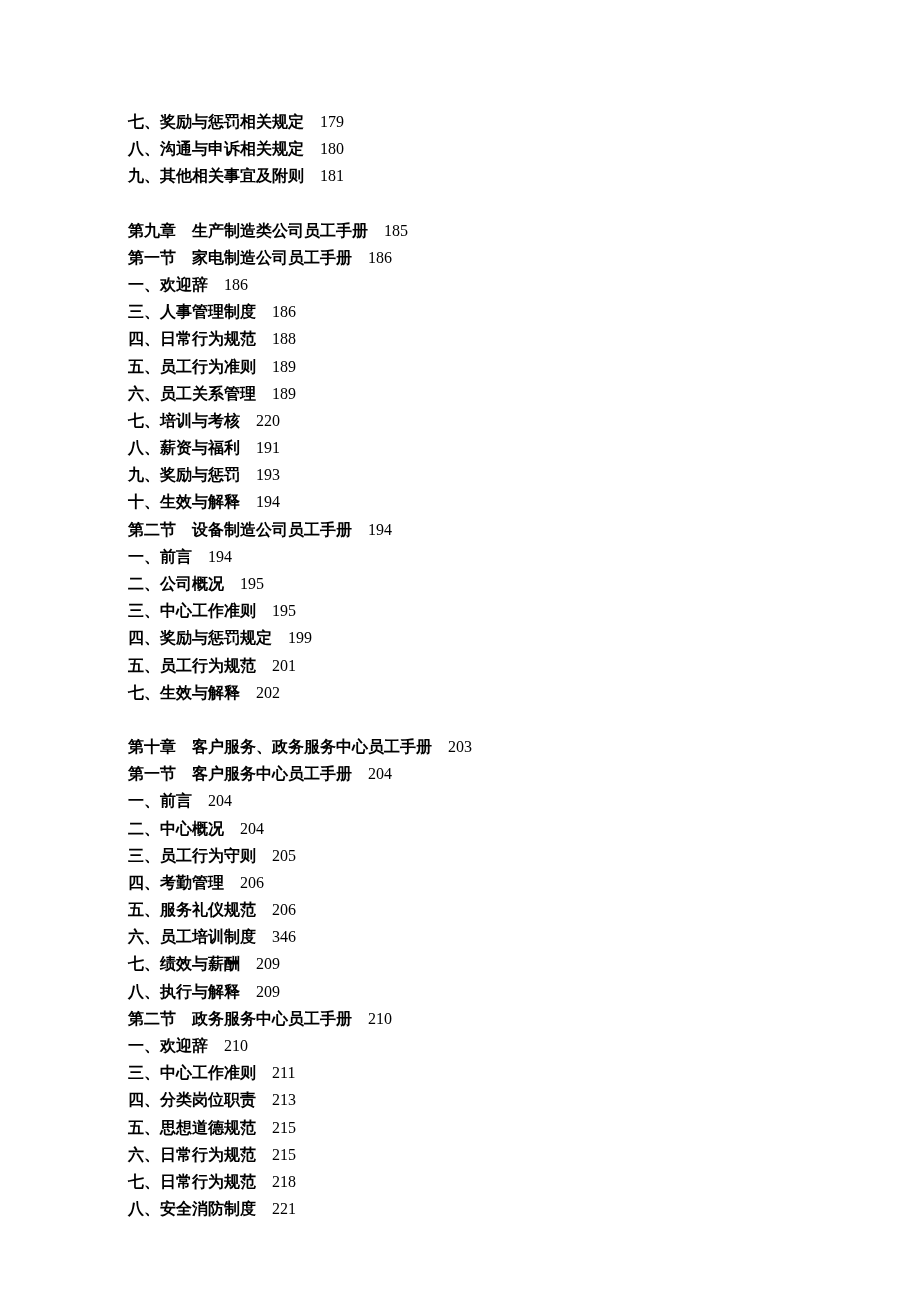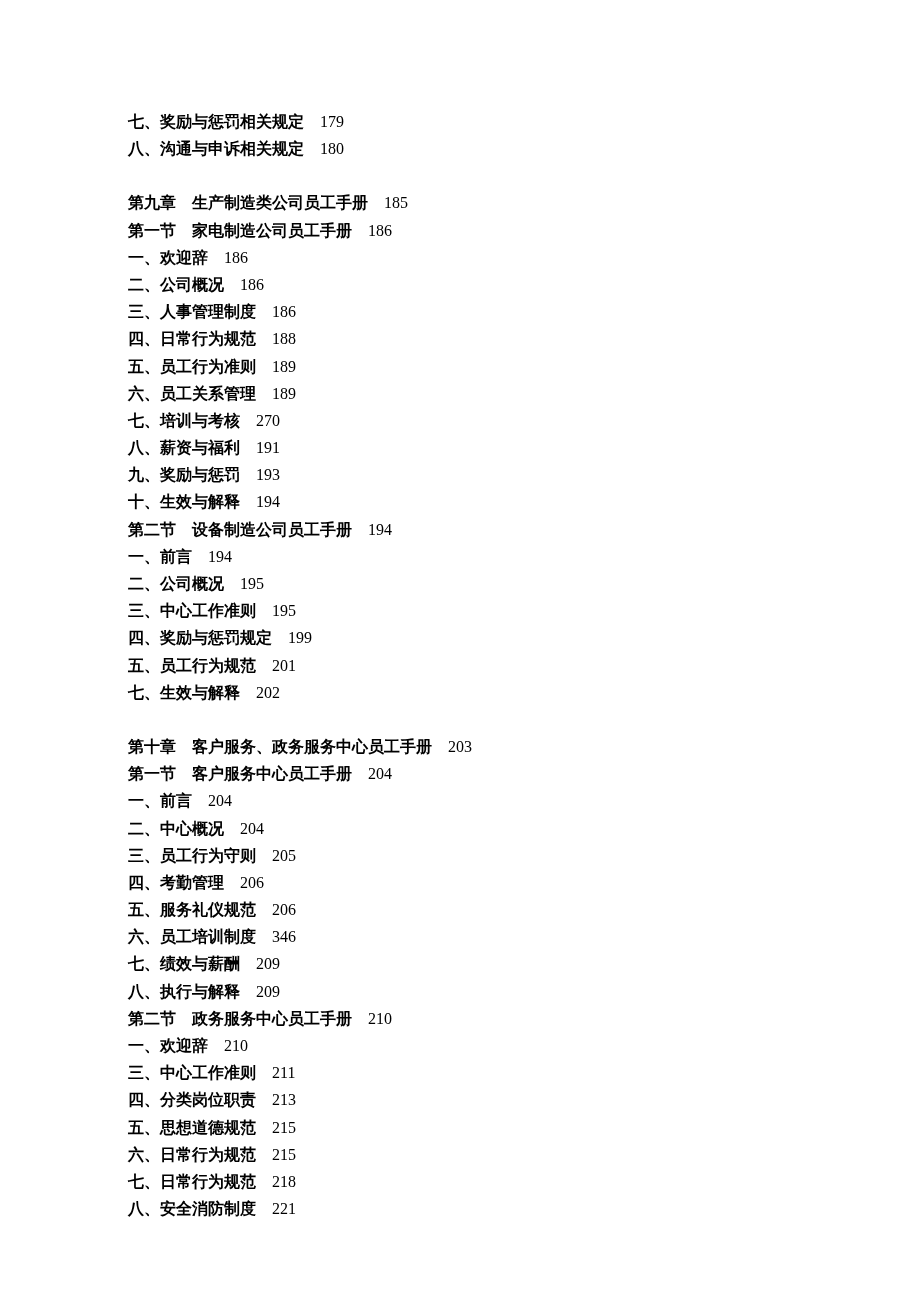--- a/index.html
+++ b/index.html
@@ -31,30 +31,30 @@
     .section-gap {
       height: 27px;
     }
   </style>
 </head>
 <body>
 
 <div id="toc-container">
     <div class="toc-line"><span class="toc-title">七、奖励与惩罚相关规定</span><span class="toc-page">179</span></div>
     <div class="toc-line"><span class="toc-title">八、沟通与申诉相关规定</span><span class="toc-page">180</span></div>
+    <div class="toc-line"><span class="toc-title">九、其他相关事宜及附则</span><span class="toc-page">181</span></div>
     <div class="section-gap"></div>
     <div class="toc-line"><span class="toc-title">第九章　生产制造类公司员工手册</span><span class="toc-page">185</span></div>
     <div class="toc-line"><span class="toc-title">第一节　家电制造公司员工手册</span><span class="toc-page">186</span></div>
     <div class="toc-line"><span class="toc-title">一、欢迎辞</span><span class="toc-page">186</span></div>
-    <div class="toc-line"><span class="toc-title">二、公司概况</span><span class="toc-page">186</span></div>
     <div class="toc-line"><span class="toc-title">三、人事管理制度</span><span class="toc-page">186</span></div>
     <div class="toc-line"><span class="toc-title">四、日常行为规范</span><span class="toc-page">188</span></div>
     <div class="toc-line"><span class="toc-title">五、员工行为准则</span><span class="toc-page">189</span></div>
     <div class="toc-line"><span class="toc-title">六、员工关系管理</span><span class="toc-page">189</span></div>
-    <div class="toc-line"><span class="toc-title">七、培训与考核</span><span class="toc-page">270</span></div>
+    <div class="toc-line"><span class="toc-title">七、培训与考核</span><span class="toc-page">220</span></div>
     <div class="toc-line"><span class="toc-title">八、薪资与福利</span><span class="toc-page">191</span></div>
     <div class="toc-line"><span class="toc-title">九、奖励与惩罚</span><span class="toc-page">193</span></div>
     <div class="toc-line"><span class="toc-title">十、生效与解释</span><span class="toc-page">194</span></div>
     <div class="toc-line"><span class="toc-title">第二节　设备制造公司员工手册</span><span class="toc-page">194</span></div>
     <div class="toc-line"><span class="toc-title">一、前言</span><span class="toc-page">194</span></div>
     <div class="toc-line"><span class="toc-title">二、公司概况</span><span class="toc-page">195</span></div>
     <div class="toc-line"><span class="toc-title">三、中心工作准则</span><span class="toc-page">195</span></div>
     <div class="toc-line"><span class="toc-title">四、奖励与惩罚规定</span><span class="toc-page">199</span></div>
     <div class="toc-line"><span class="toc-title">五、员工行为规范</span><span class="toc-page">201</span></div>
     <div class="toc-line"><span class="toc-title">七、生效与解释</span><span class="toc-page">202</span></div>

